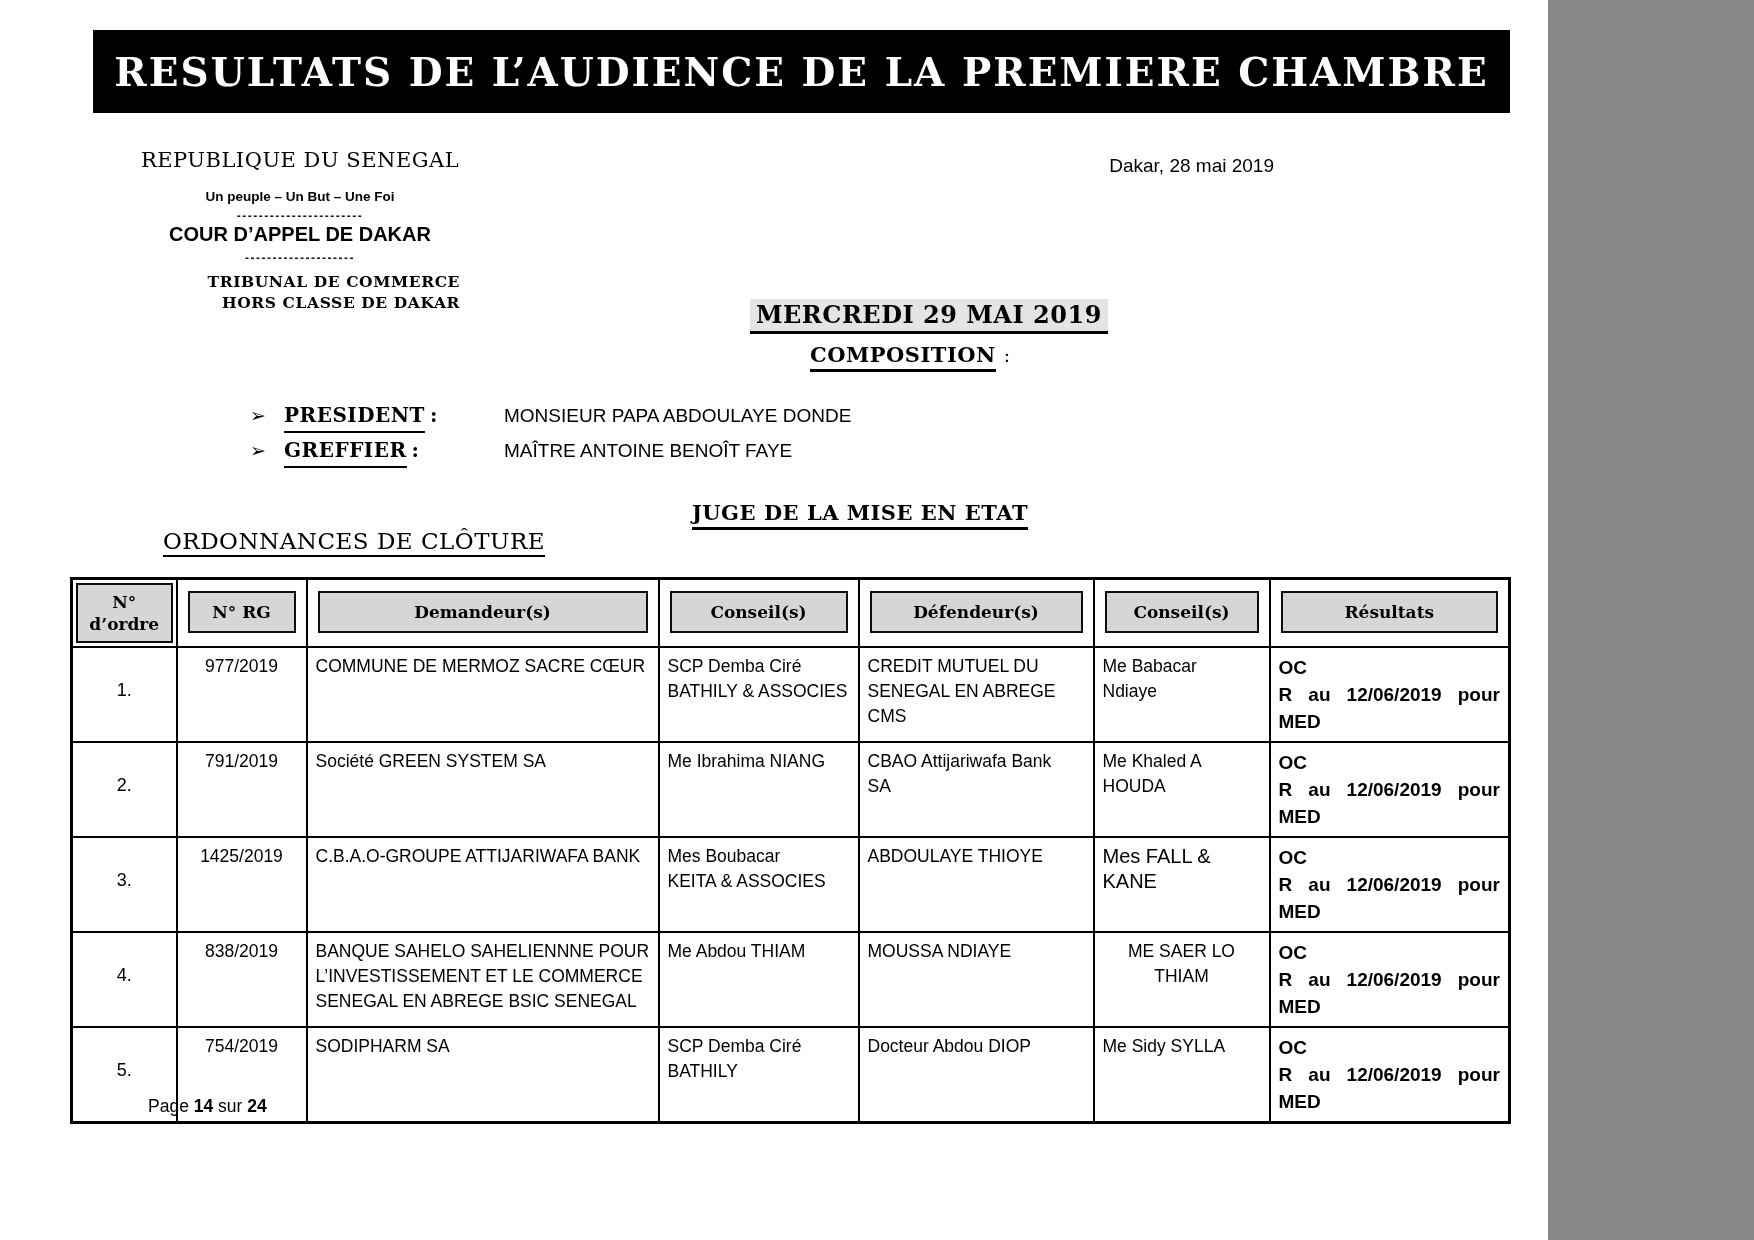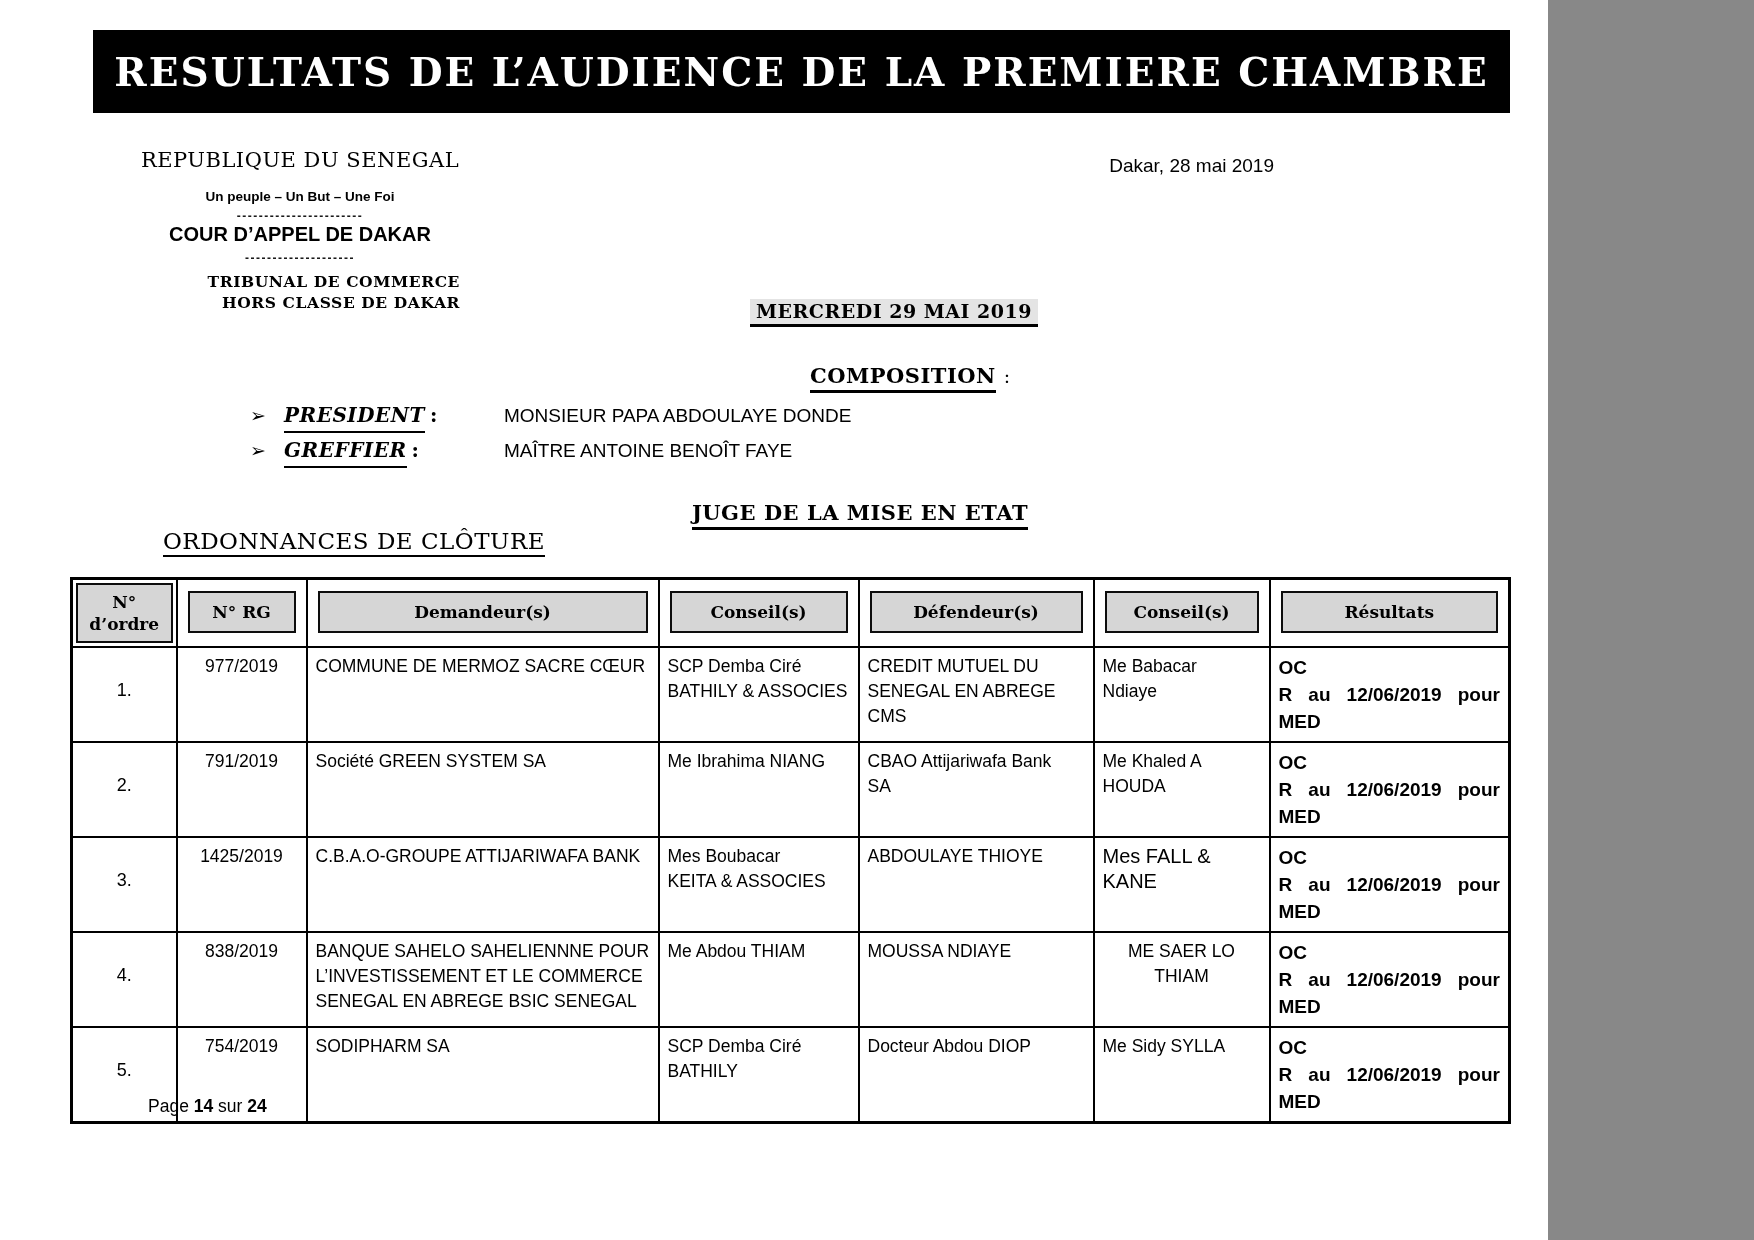--- a/index.html
+++ b/index.html
@@ -19,34 +19,34 @@
   .lh-div{font-size:12px;font-weight:bold;letter-spacing:1.5px;margin-top:5px;color:#1a1a1a;}
   .lh-court{font-size:20px;font-weight:bold;}
   .lh-trib{font-family:"DejaVu Serif",serif;font-weight:bold;font-size:15.5px;
            letter-spacing:0.6px;margin-top:6px;line-height:21px;white-space:pre-line;text-align:right;}
 
   
   .dateline{position:absolute;right:274px;top:147px;font-size:19px;margin-top:8px;}
 
   
   .mercredi{position:absolute;left:750px;top:300px;}
-  .mercredi span{font-family:"DejaVu Serif",serif;font-weight:bold;font-size:19px;
+  .mercredi span{font-family:"DejaVu Serif",serif;font-weight:bold;font-size:24px;
                  letter-spacing:0.5px;background:#e4e4e4;border-bottom:3px solid #000;
                  padding:1px 6px 2px 6px;white-space:nowrap;}
-  .composition{position:absolute;left:810px;top:363px;font-family:"DejaVu Serif",serif;}
+  .composition{position:absolute;left:810px;top:342px;font-family:"DejaVu Serif",serif;}
   .composition .comp-label{font-weight:bold;font-size:21px;letter-spacing:0.5px;
                  border-bottom:3px solid #000;padding-bottom:2px;}
   .composition .comp-colon{font-size:19px;margin-left:8px;}
 
   .member{position:absolute;left:250px;display:flex;align-items:baseline;}
   .member.m0{top:403px;} .member.m1{top:438px;}
   .member .bullet{font-family:"DejaVu Sans",sans-serif;font-size:19px;width:34px;flex:0 0 34px;}
   .member .role-wrap{width:208px;flex:0 0 208px;font-family:"DejaVu Serif",serif;
                      font-weight:bold;font-size:20px;letter-spacing:0.5px;}
-  .member .role-text{border-bottom:2.5px solid #000;padding-bottom:4px;font-style:italic;}
+  .member .role-text{border-bottom:2.5px solid #000;padding-bottom:4px;}
   .member .role-colon{margin-left:5px;}
   .member .member-name{font-size:19px;margin-left:12px;white-space:nowrap;}
 
   .juge-heading{position:absolute;left:680px;top:500px;width:360px;text-align:center;}
   .juge-heading span{font-family:"DejaVu Serif",serif;font-weight:bold;font-size:21px;
                      letter-spacing:0.5px;border-bottom:3px solid #000;padding-bottom:2px;
                      white-space:nowrap;}
   .ordonnances{position:absolute;left:163px;top:528px;}
   .ordonnances span{font-family:"DejaVu Serif",serif;font-weight:500;font-size:23px;
                     letter-spacing:0.5px;border-bottom:2px solid #000;padding-bottom:1px;

